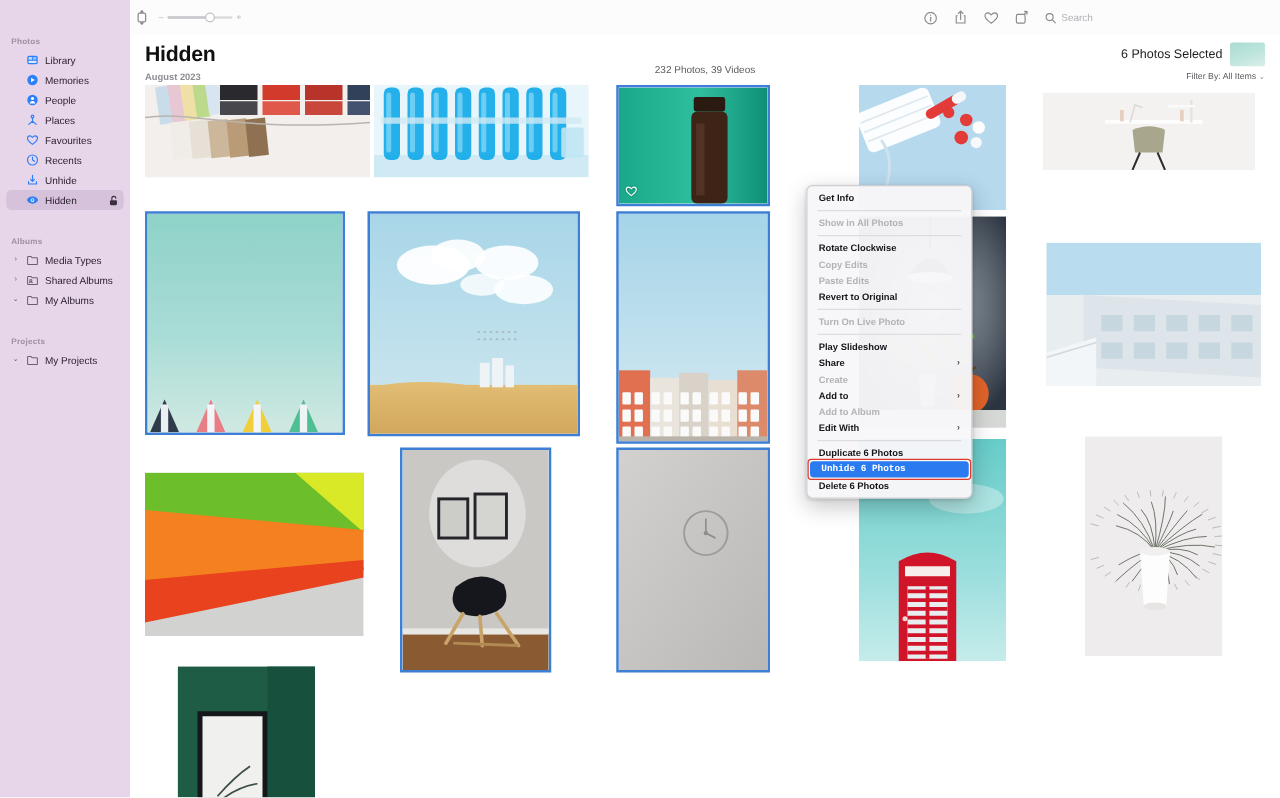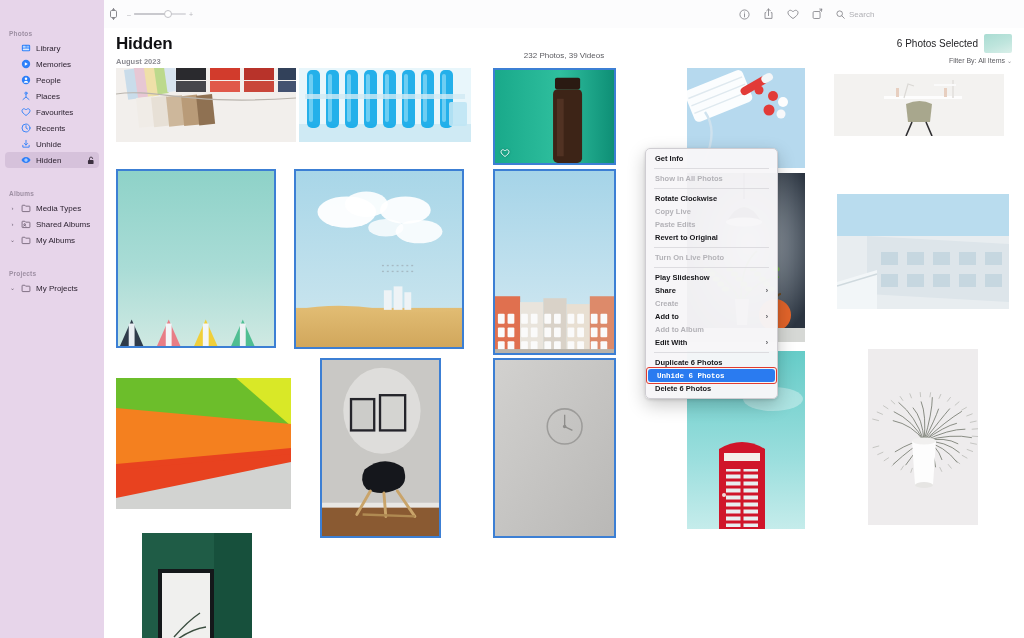--- a/index.html
+++ b/index.html
@@ -836,21 +836,21 @@
         </div>
         <div class="mi-sep"></div>
         <div class="mi dim">
           <span>Show in All Photos</span>
         </div>
         <div class="mi-sep"></div>
         <div class="mi">
           <span>Rotate Clockwise</span>
         </div>
         <div class="mi dim">
-          <span>Copy Live</span>
+          <span>Copy Edits</span>
         </div>
         <div class="mi dim">
           <span>Paste Edits</span>
         </div>
         <div class="mi">
           <span>Revert to Original</span>
         </div>
         <div class="mi-sep"></div>
         <div class="mi dim">
           <span>Turn On Live Photo</span>

